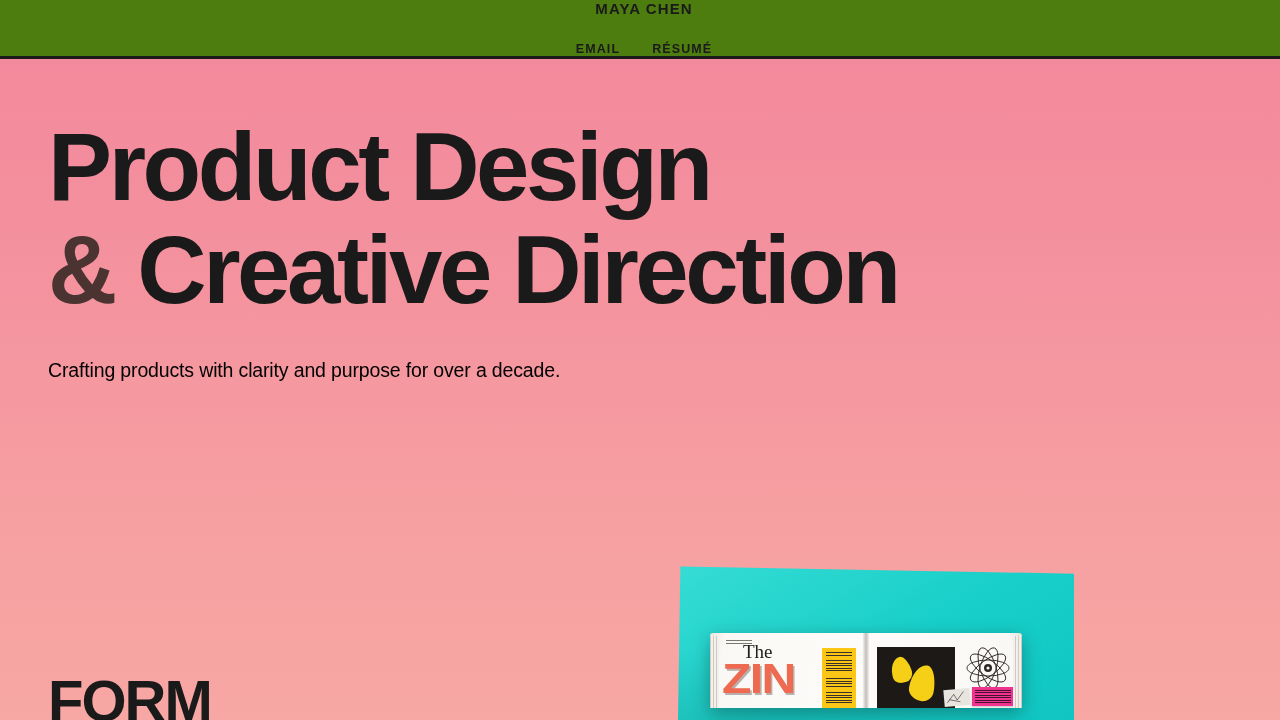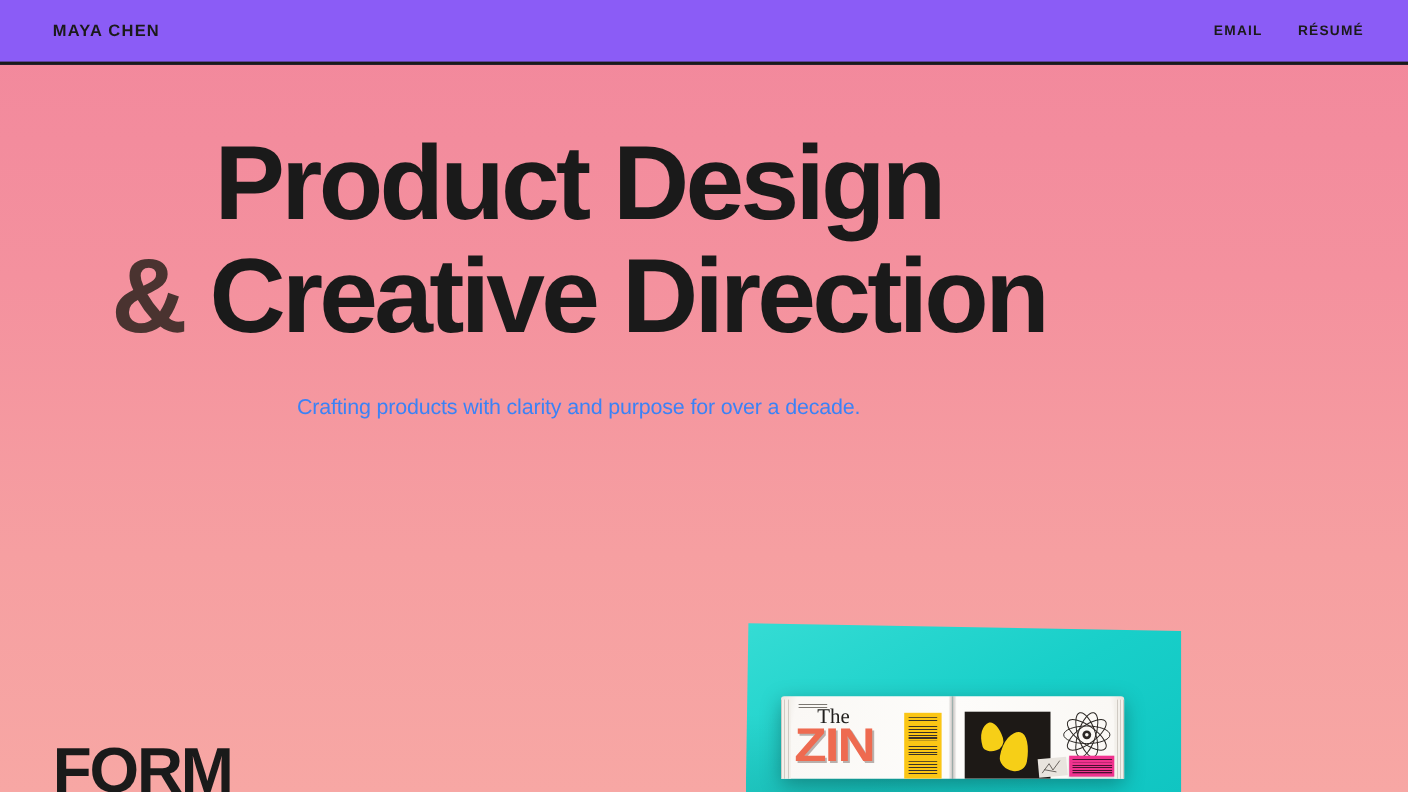--- a/index.html
+++ b/index.html
@@ -10,58 +10,58 @@
   }
   body {
     background:linear-gradient(180deg,#f2879c 0%,#f4919e 35%,#f69fa1 70%,#f7a7a4 100%);
     position:relative;
   }
 
   
   .site-header{
     position:absolute; top:0; left:0;
     width:1280px; height:59px;
-    background:#8b5cf6;
+    background:#4d7c0f;
     border-bottom:3px solid #1a1a1a;
     display:flex; align-items:center;
     justify-content:space-between;
     padding:0 40px 0 48px;
     z-index:40;
+    flex-direction:column;
   }
   .brand{
     font-size:15px; font-weight:bold;
     letter-spacing:1.1px; color:#1a1a1a;
     white-space:nowrap;
   }
   .nav{ display:flex; align-items:center; gap:32px; }
   .nav a{
     font-size:12.5px; font-weight:bold;
     letter-spacing:1.1px; color:#1a1a1a;
     text-decoration:none; white-space:nowrap;
   }
 
   
   .hero{
     position:absolute; top:59px; left:0;
     width:1052px; padding:60px 48px 0 48px;
     z-index:20;
-    text-align:center;
   }
   .headline{
     font-size:96px; font-weight:bold;
     line-height:0.99; letter-spacing:-3.4px;
     color:#1a1a1a; white-space:nowrap;
   }
   .headline .amp{ color:#4a3330; }
   .headline .l2{ display:block; margin-top:8px; }
 
   .subtitle{
     margin-top:38px;
     font-size:19.5px; line-height:1.62;
-    color:#3b82f6; letter-spacing:-0.15px;
+    color:#000000; letter-spacing:-0.15px;
   }
   .subtitle span{ display:block; white-space:nowrap; }
 
   
   .section-heading{
     position:absolute; left:48px; top:672px;
     font-size:58px; font-weight:bold;
     letter-spacing:-2px; color:#1a1a1a;
     line-height:1; z-index:20;
   }

